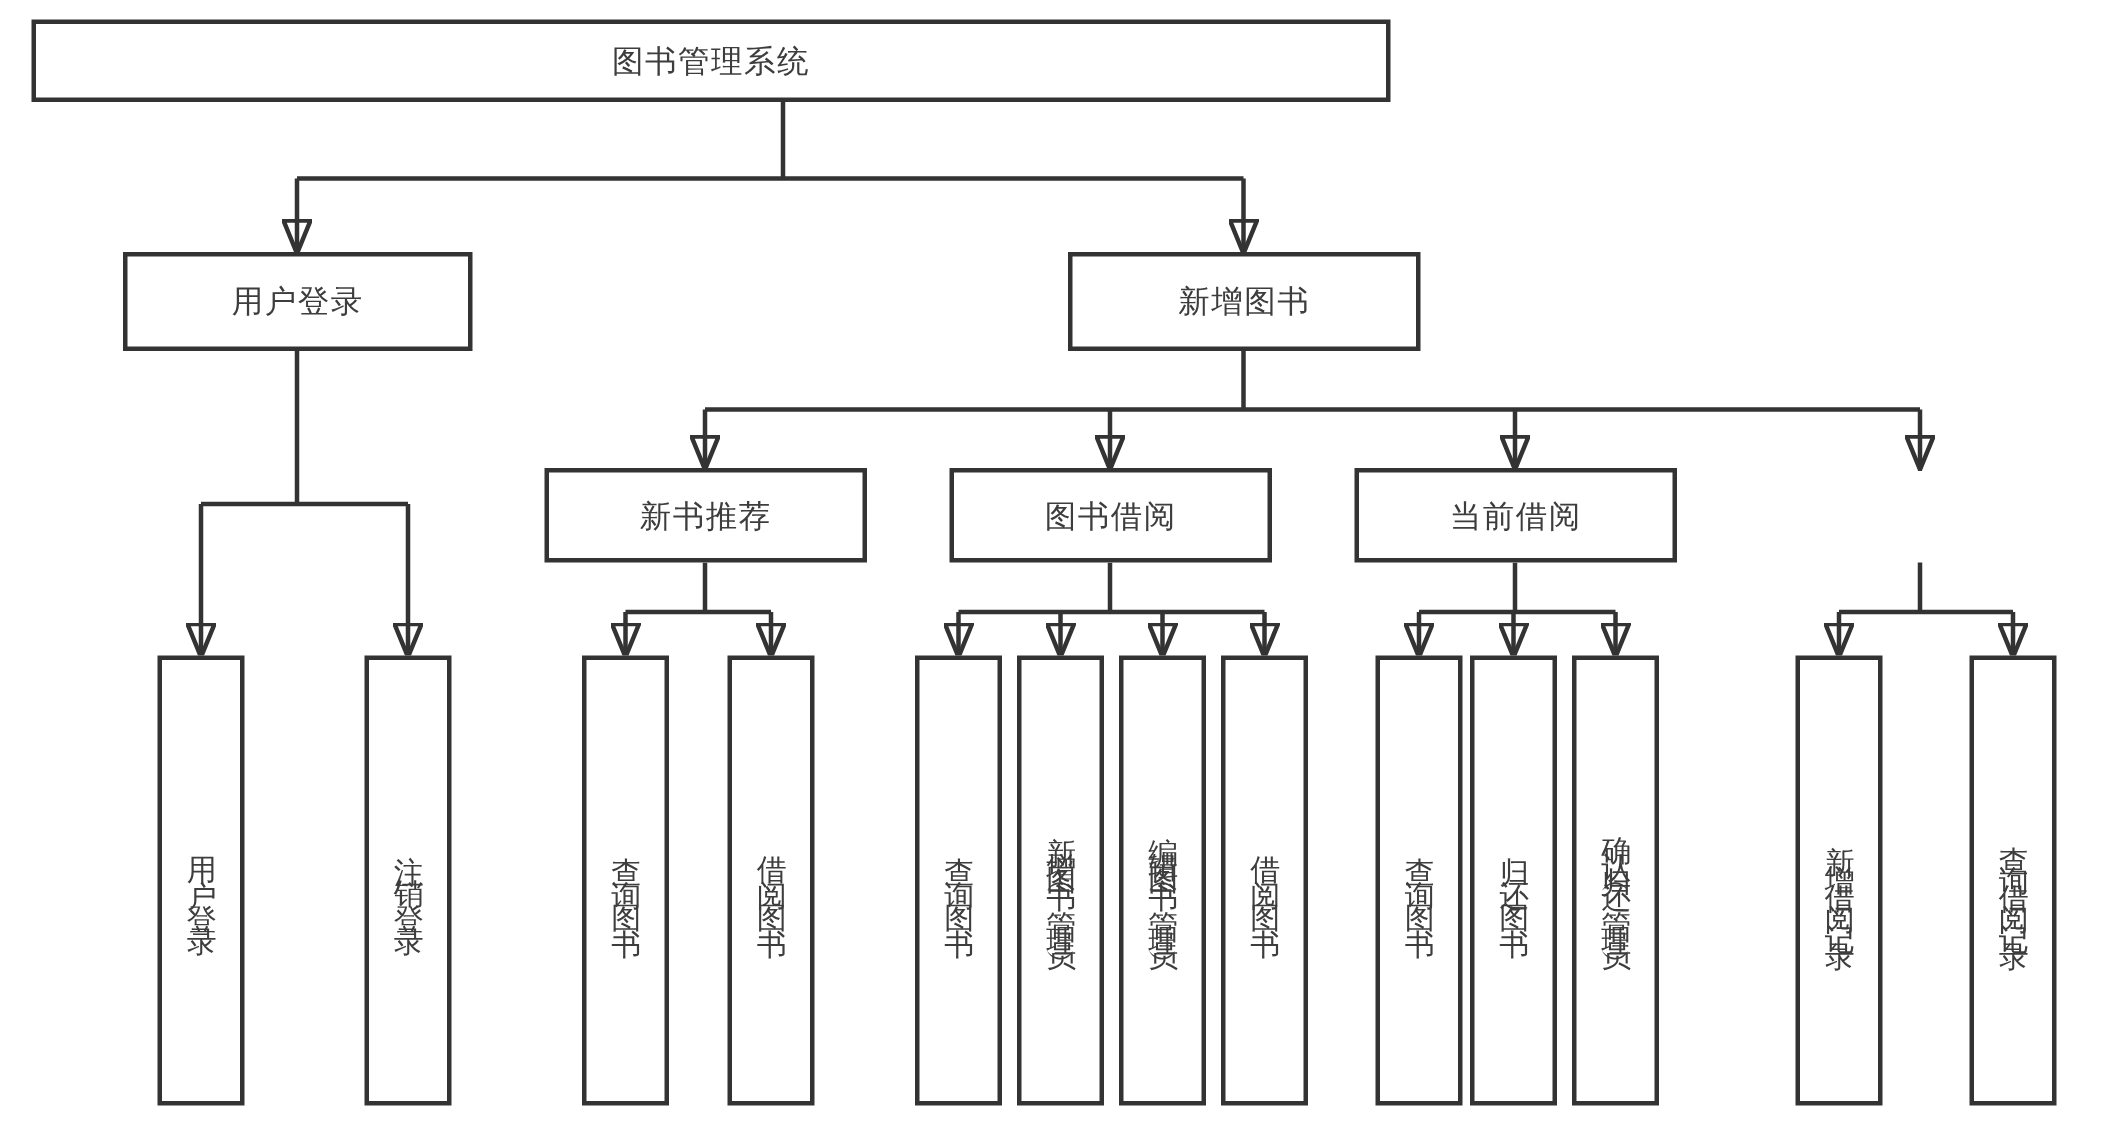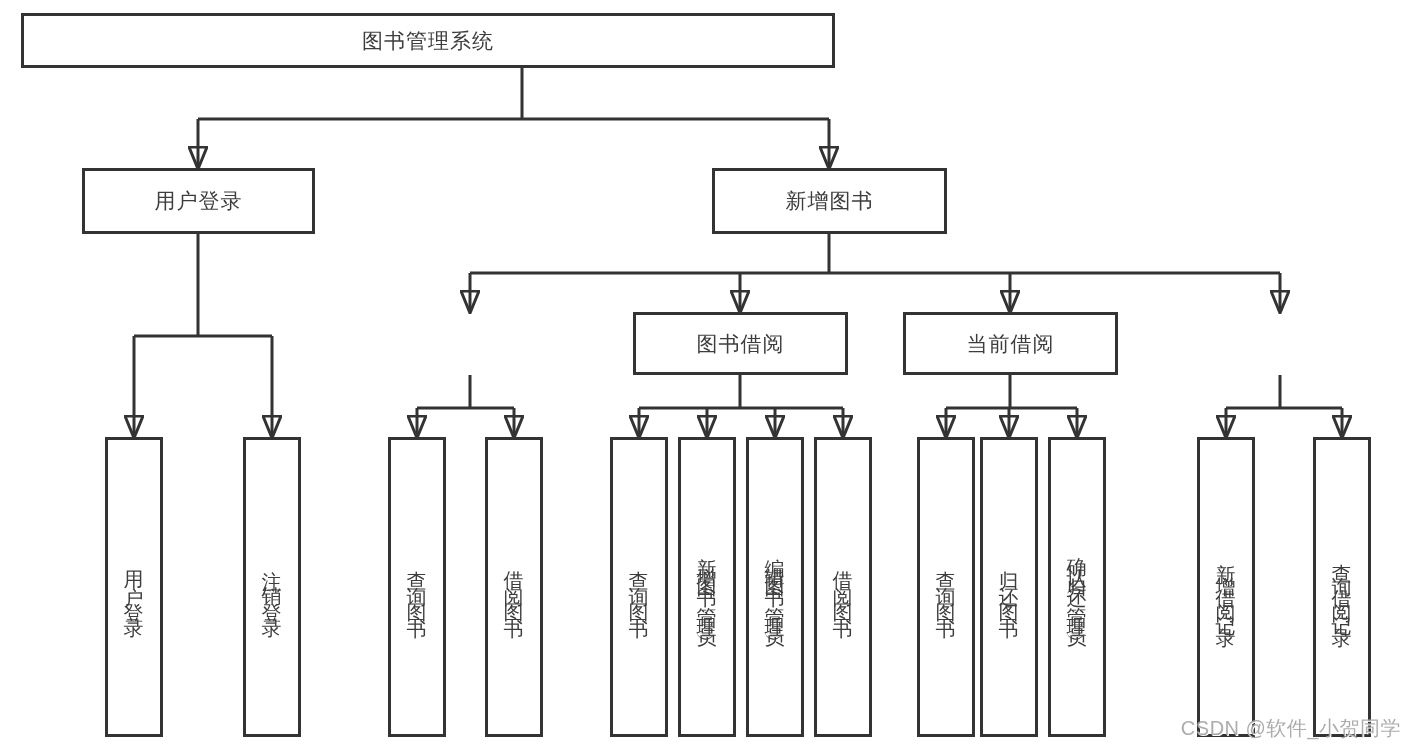--- a/index.html
+++ b/index.html
@@ -98,25 +98,26 @@
     <line x1="707" y1="408" x2="707" y2="437" marker-end="url(#arrow)"></line>
     <line x1="775" y1="408" x2="775" y2="437" marker-end="url(#arrow)"></line>
     <line x1="843" y1="408" x2="843" y2="437" marker-end="url(#arrow)"></line>
     <line x1="946" y1="408" x2="946" y2="437" marker-end="url(#arrow)"></line>
     <line x1="1009" y1="408" x2="1009" y2="437" marker-end="url(#arrow)"></line>
     <line x1="1077" y1="408" x2="1077" y2="437" marker-end="url(#arrow)"></line>
     <line x1="1226" y1="408" x2="1226" y2="437" marker-end="url(#arrow)"></line>
     <line x1="1342" y1="408" x2="1342" y2="437" marker-end="url(#arrow)"></line>
   </svg>
 
-  <div class="box h" style="left:21px; top:13px; width:814px; height:55px;">图书管理系统</div>
+  <div class="box h" style="left:21px; top:13px; width:906px; height:55px;">图书管理系统</div>
 
   <div class="box h" style="left:82px; top:168px; width:233px; height:66px;">用户登录</div>
   <div class="box h" style="left:712px; top:168px; width:235px; height:66px;">新增图书</div>
 
+  <div class="box h" style="left:363px; top:312px; width:215px; height:63px;">新书推荐</div>
   <div class="box h" style="left:633px; top:312px; width:215px; height:63px;">图书借阅</div>
   <div class="box h" style="left:903px; top:312px; width:215px; height:63px;">当前借阅</div>
 
   <div class="box v v-lg" style="left:105px; top:437px; width:58px; height:300px;">
     <span>用户登录</span>
     </div>
   <div class="box v v-lg" style="left:243px; top:437px; width:58px; height:300px;">
     <span>注销登录</span>
     </div>
 
@@ -150,15 +151,14 @@
     <span>确认归还（管理员）</span>
     </div>
 
   <div class="box v v-md" style="left:1197px; top:437px; width:58px; height:300px;">
     <span>新增借阅记录</span>
     </div>
   <div class="box v v-md" style="left:1313px; top:437px; width:58px; height:300px;">
     <span>查询借阅记录</span>
     </div>
 
-  <div class="watermark">CSDN @软件_小贺同学</div>
 
 </div>
 
 </body></html>

